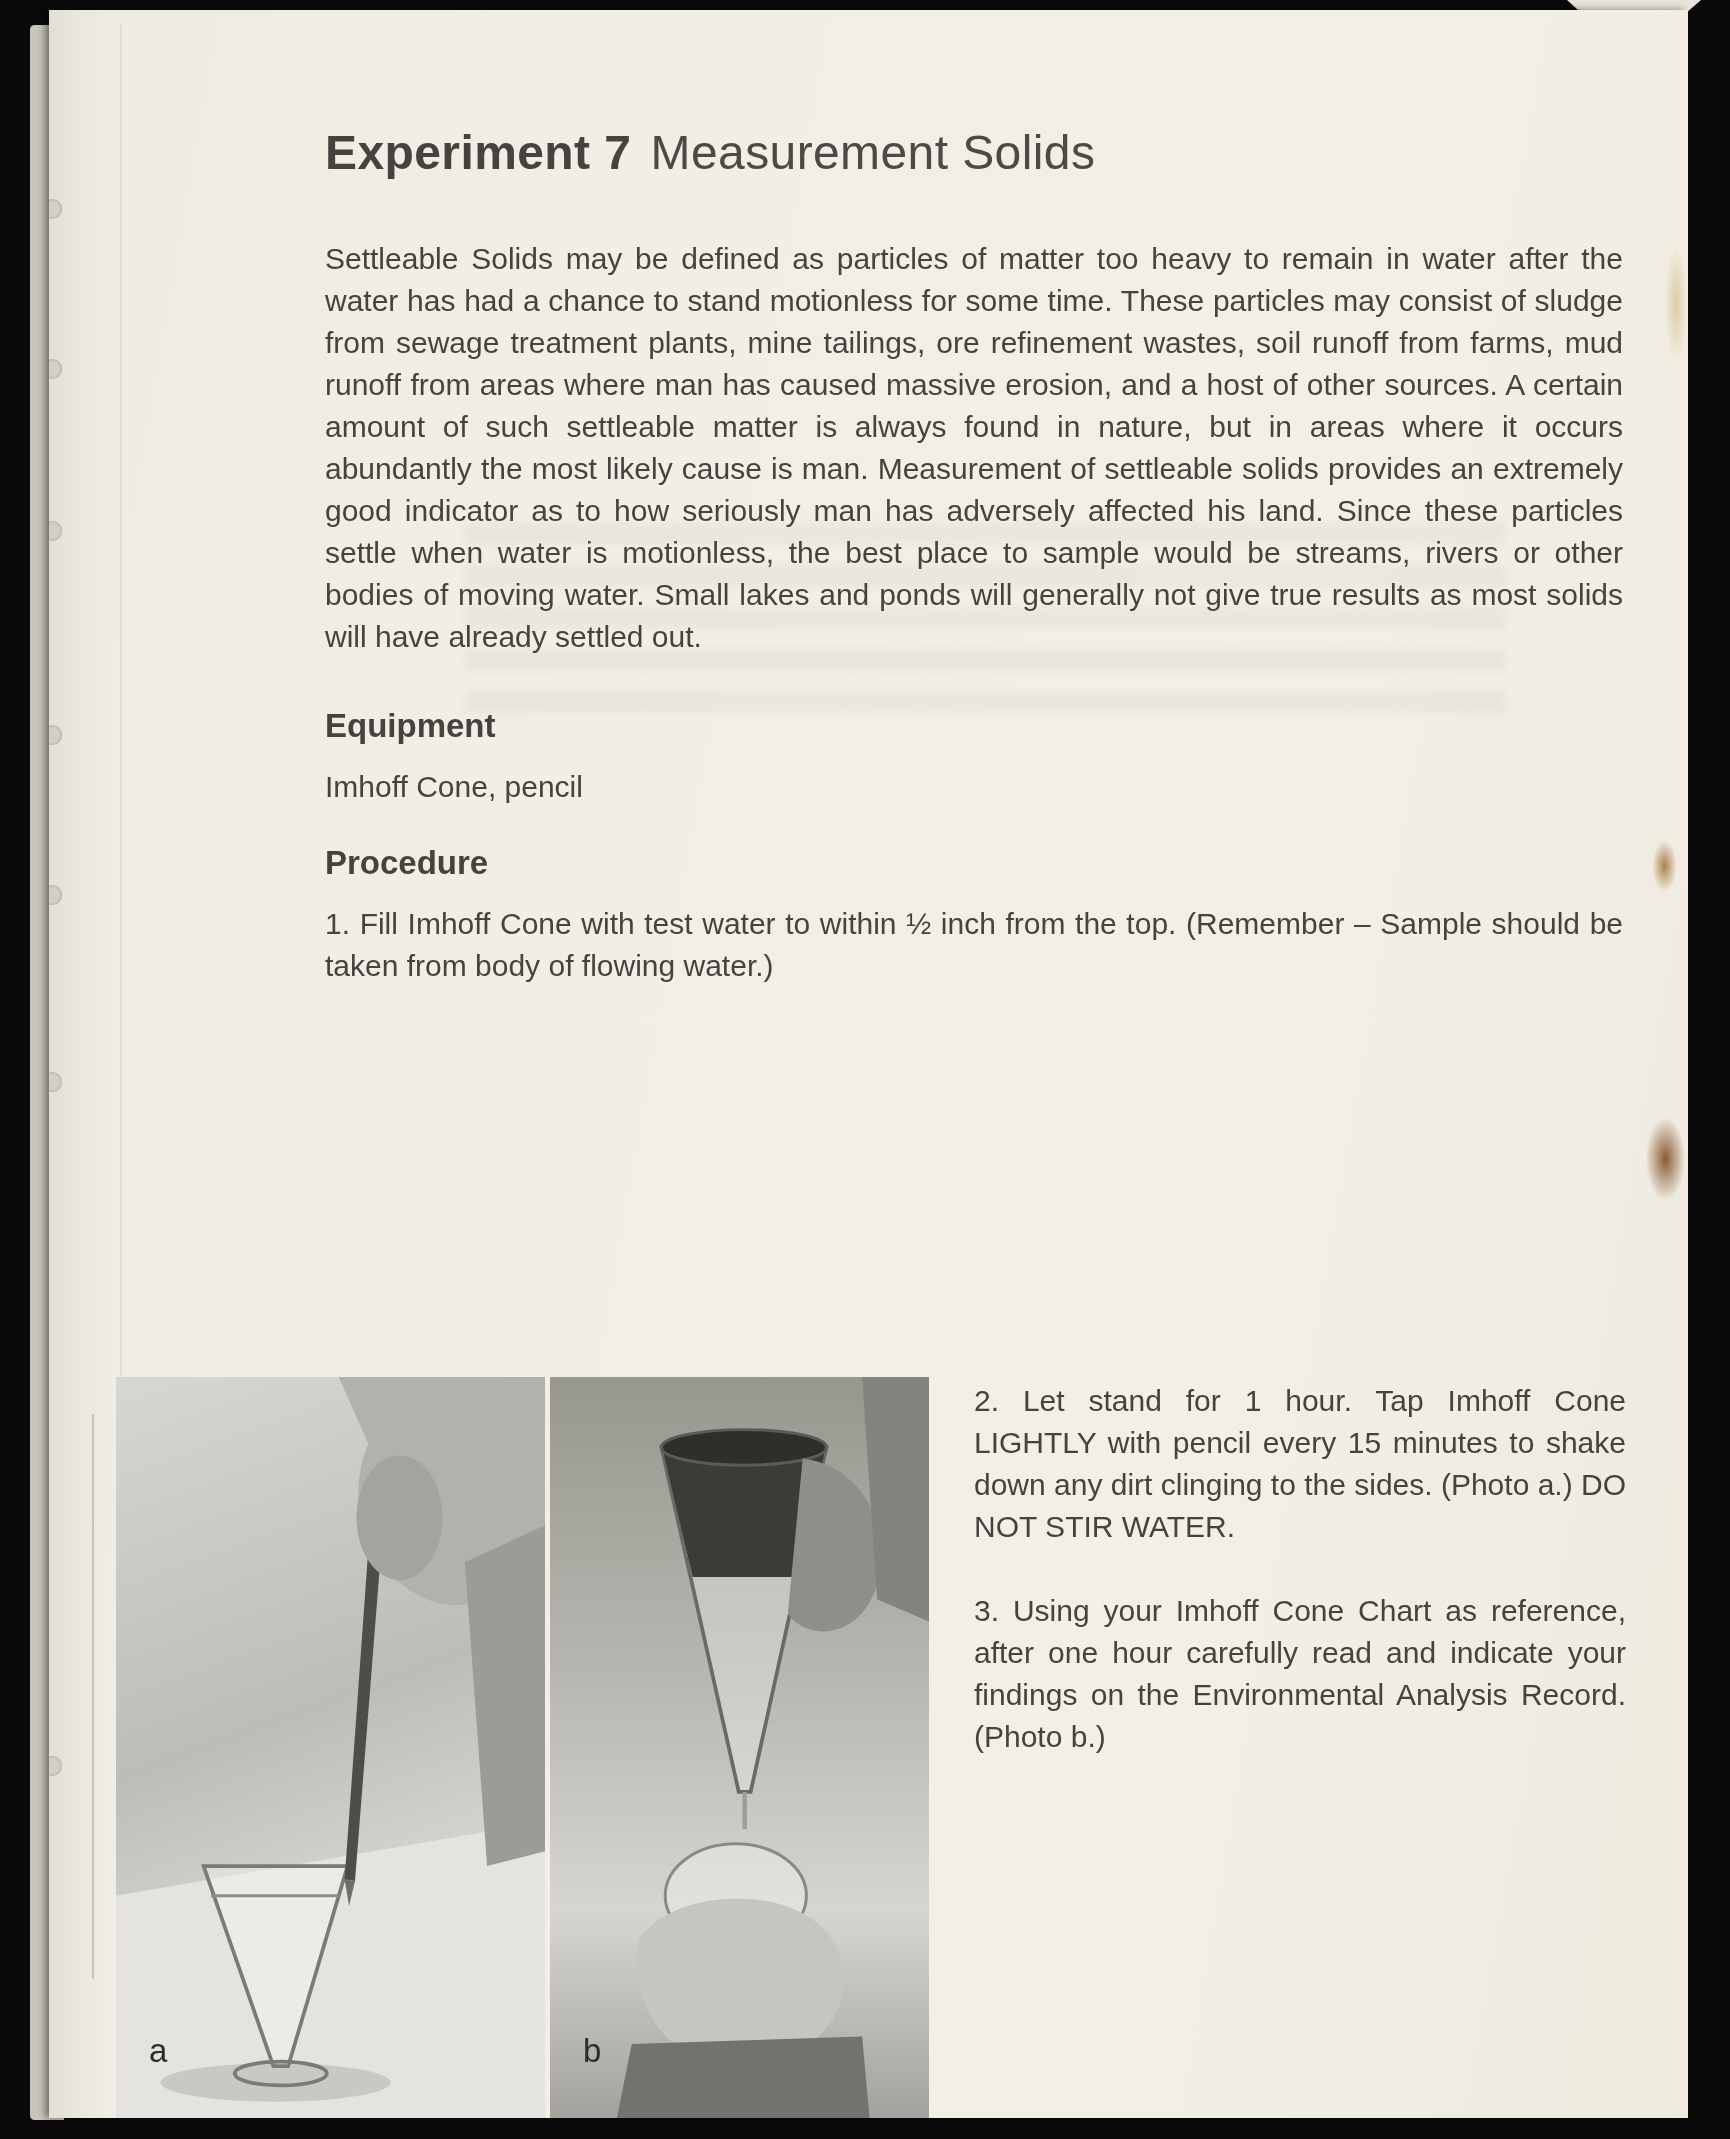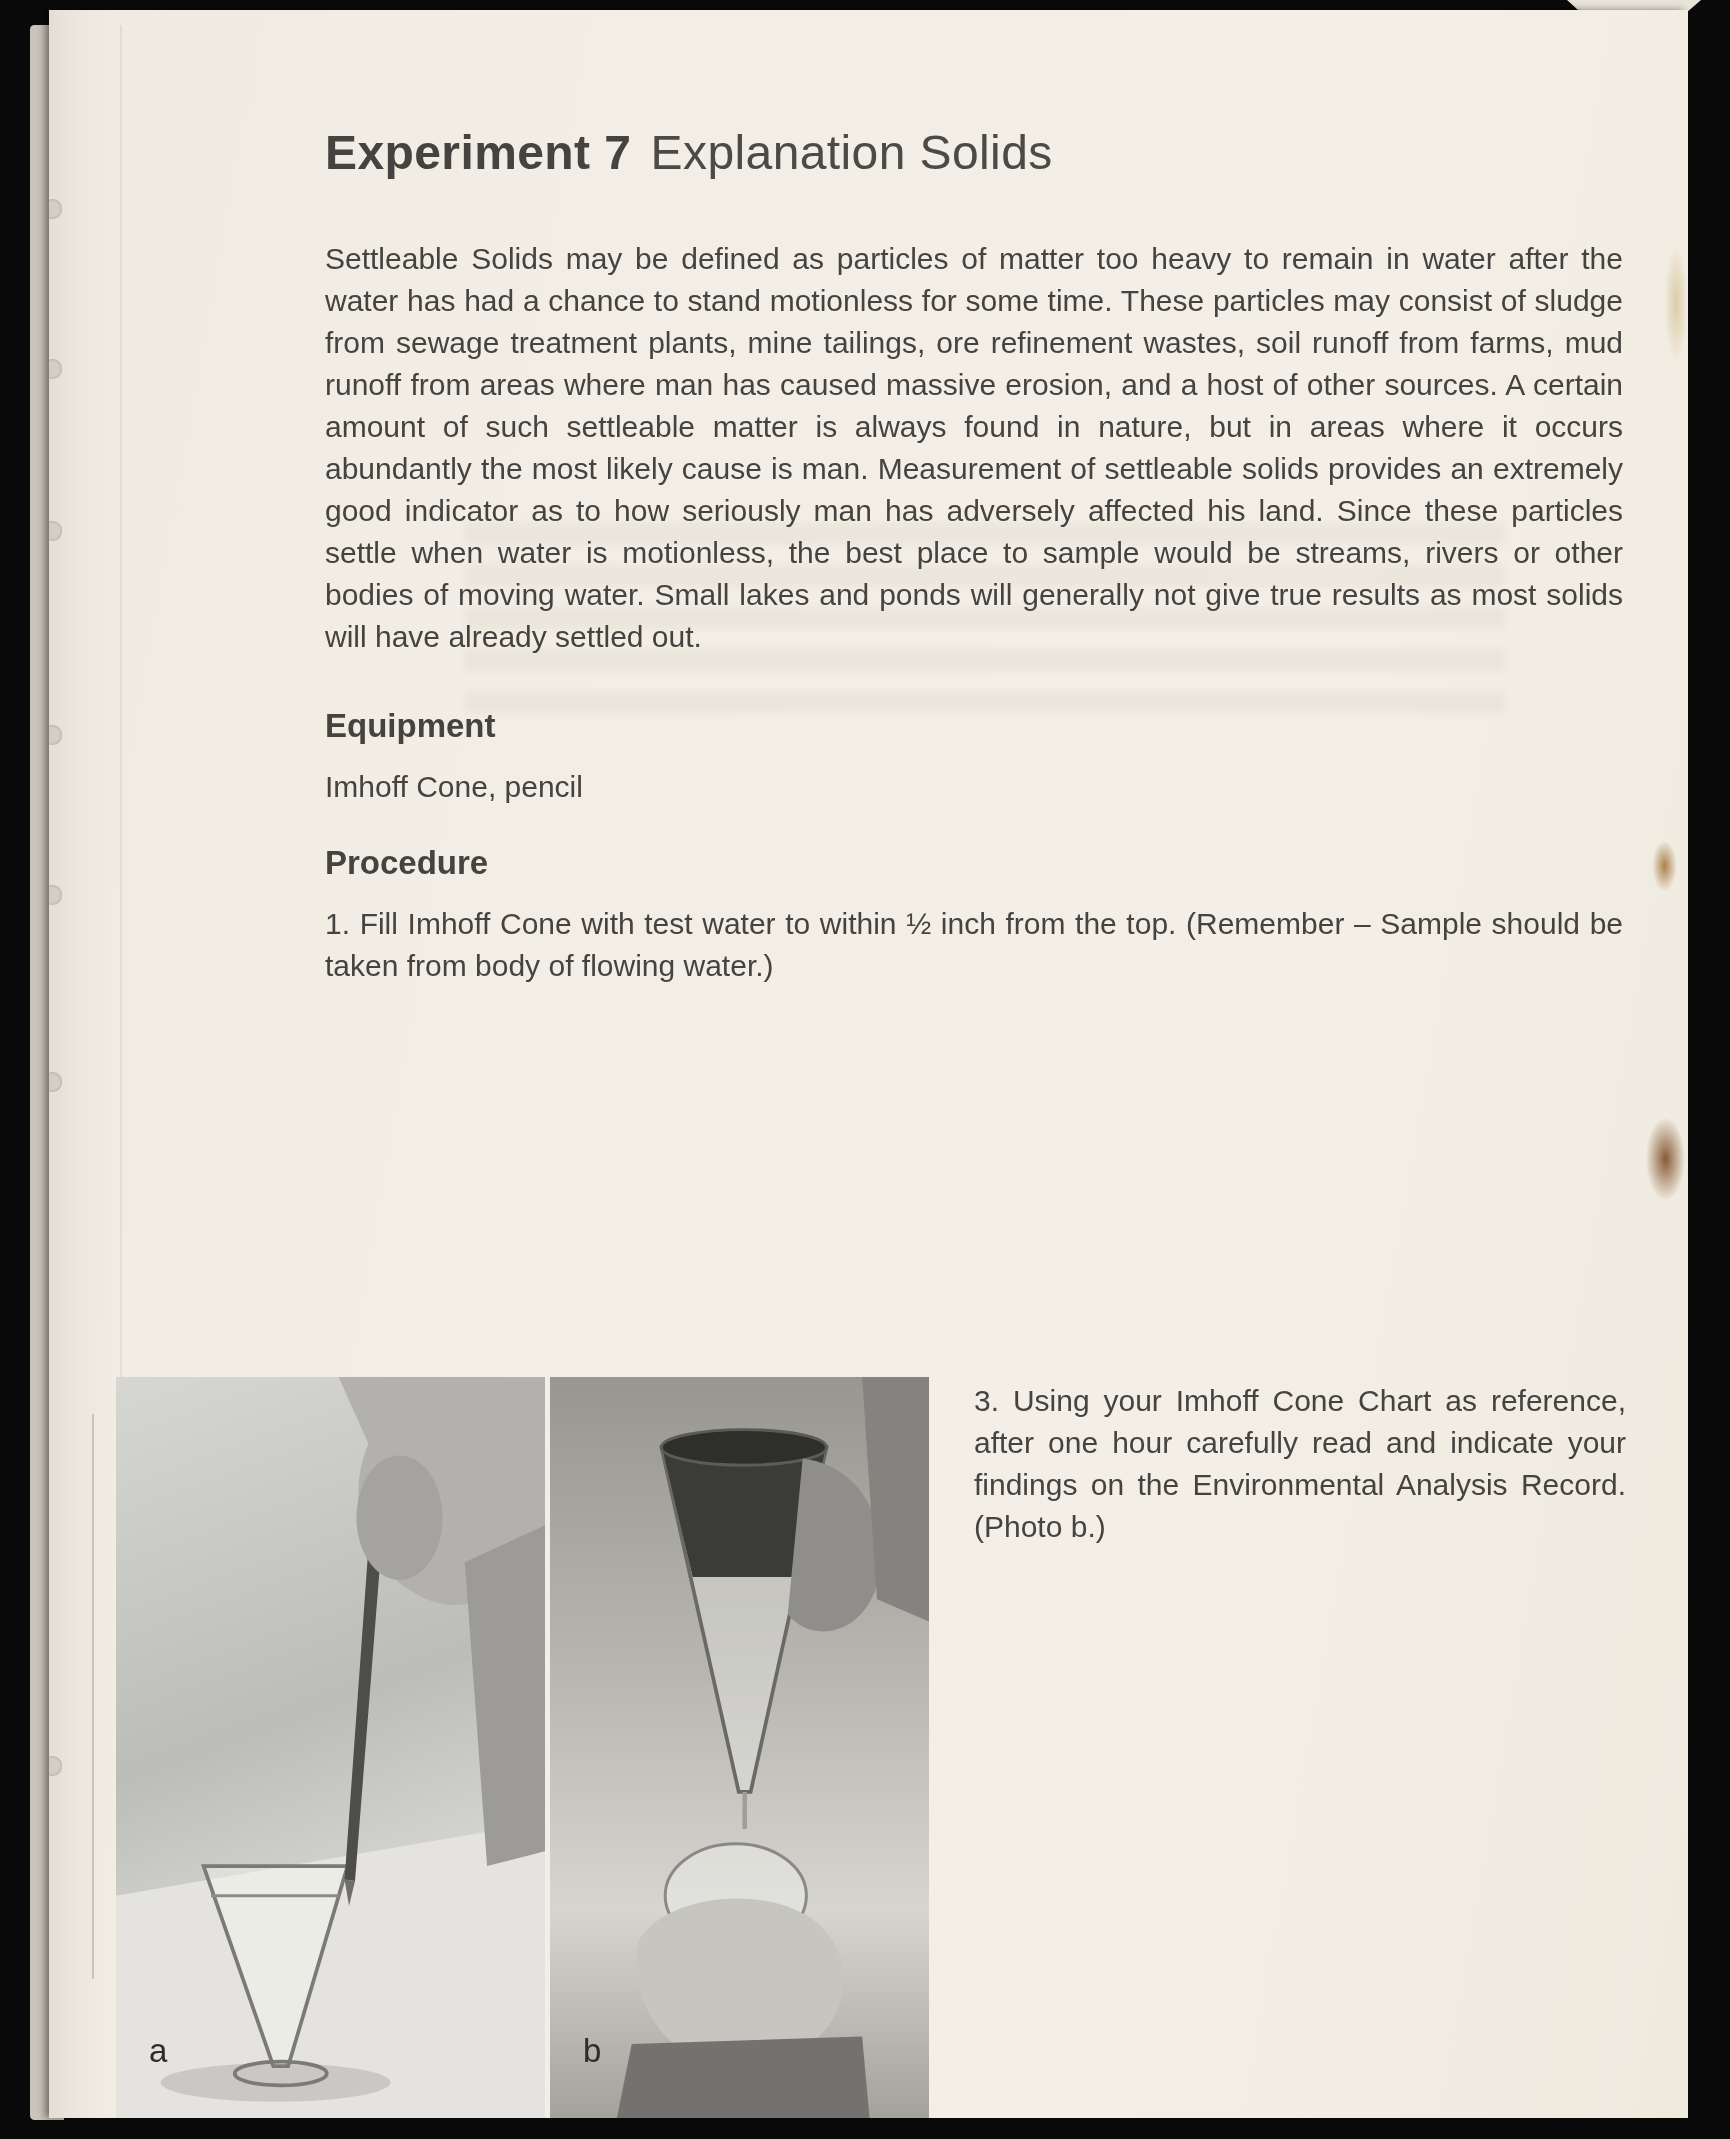--- a/index.html
+++ b/index.html
@@ -181,21 +181,21 @@
     </div>
     <div class="crease"></div>
     <div class="ghost-text"></div>
     <div class="stain s3"></div>
     <div class="stain s1"></div>
     <div class="stain s2"></div>
     <div class="edge-line"></div>
 
     <div class="content">
       <h1 class="title">
-        <span class="t-bold">Experiment 7</span><span class="t-rest">Explanation Solids</span>
+        <span class="t-bold">Experiment 7</span><span class="t-rest">Measurement Solids</span>
       </h1>
 
       <p class="body just">Settleable Solids may be defined as particles of matter too heavy to remain in water after the water has had a chance to stand motionless for some time. These particles may consist of sludge from sewage treatment plants, mine tailings, ore refinement wastes, soil runoff from farms, mud runoff from areas where man has caused massive erosion, and a host of other sources. A certain amount of such settleable matter is always found in nature, but in areas where it occurs abundantly the most likely cause is man. Measurement of settleable solids provides an extremely good indicator as to how seriously man has adversely affected his land. Since these particles settle when water is motionless, the best place to sample would be streams, rivers or other bodies of moving water. Small lakes and ponds will generally not give true results as most solids will have already settled out.</p>
 
       <h2 class="sec">Equipment</h2>
       <p class="body equip">Imhoff Cone, pencil</p>
 
       <h2 class="sec">Procedure</h2>
       <p class="body just step1">1.  Fill Imhoff Cone with test water to within ½ inch from the top. (Remember – Sample should be taken from body of flowing water.)</p>
     </div>
@@ -225,17 +225,18 @@
         <path d="M420,0 L510,0 L510,330 L440,300 Z" fill="#84837f"></path>
         <line x1="262" y1="560" x2="262" y2="610" stroke="#9e9d99" stroke-width="6"></line>
         <ellipse cx="250" cy="700" rx="95" ry="70" fill="rgba(238,238,234,0.5)" stroke="#8a8985" stroke-width="4"></ellipse>
         <path d="M120,760 C160,690 330,680 380,760 C420,830 380,920 260,930 C170,938 100,850 120,760 Z" fill="#c6c5c0"></path>
         <path d="M110,900 L420,890 L430,1000 L90,1000 Z" fill="#73726e"></path>
       </svg>
       <span class="photo-label">b</span>
     </div>
 
     <div class="steps-col">
+      <p class="body just">2.  Let stand for 1 hour. Tap Imhoff Cone LIGHTLY with pencil every 15 minutes to shake down any dirt clinging to the sides. (Photo a.) DO NOT STIR WATER.</p>
       <p class="body just">3.  Using your Imhoff Cone Chart as reference, after one hour carefully read and indicate your findings on the Environmental Analysis Record. (Photo b.)</p>
     </div>
   </div>
 </div>
 
 
 </body></html>

